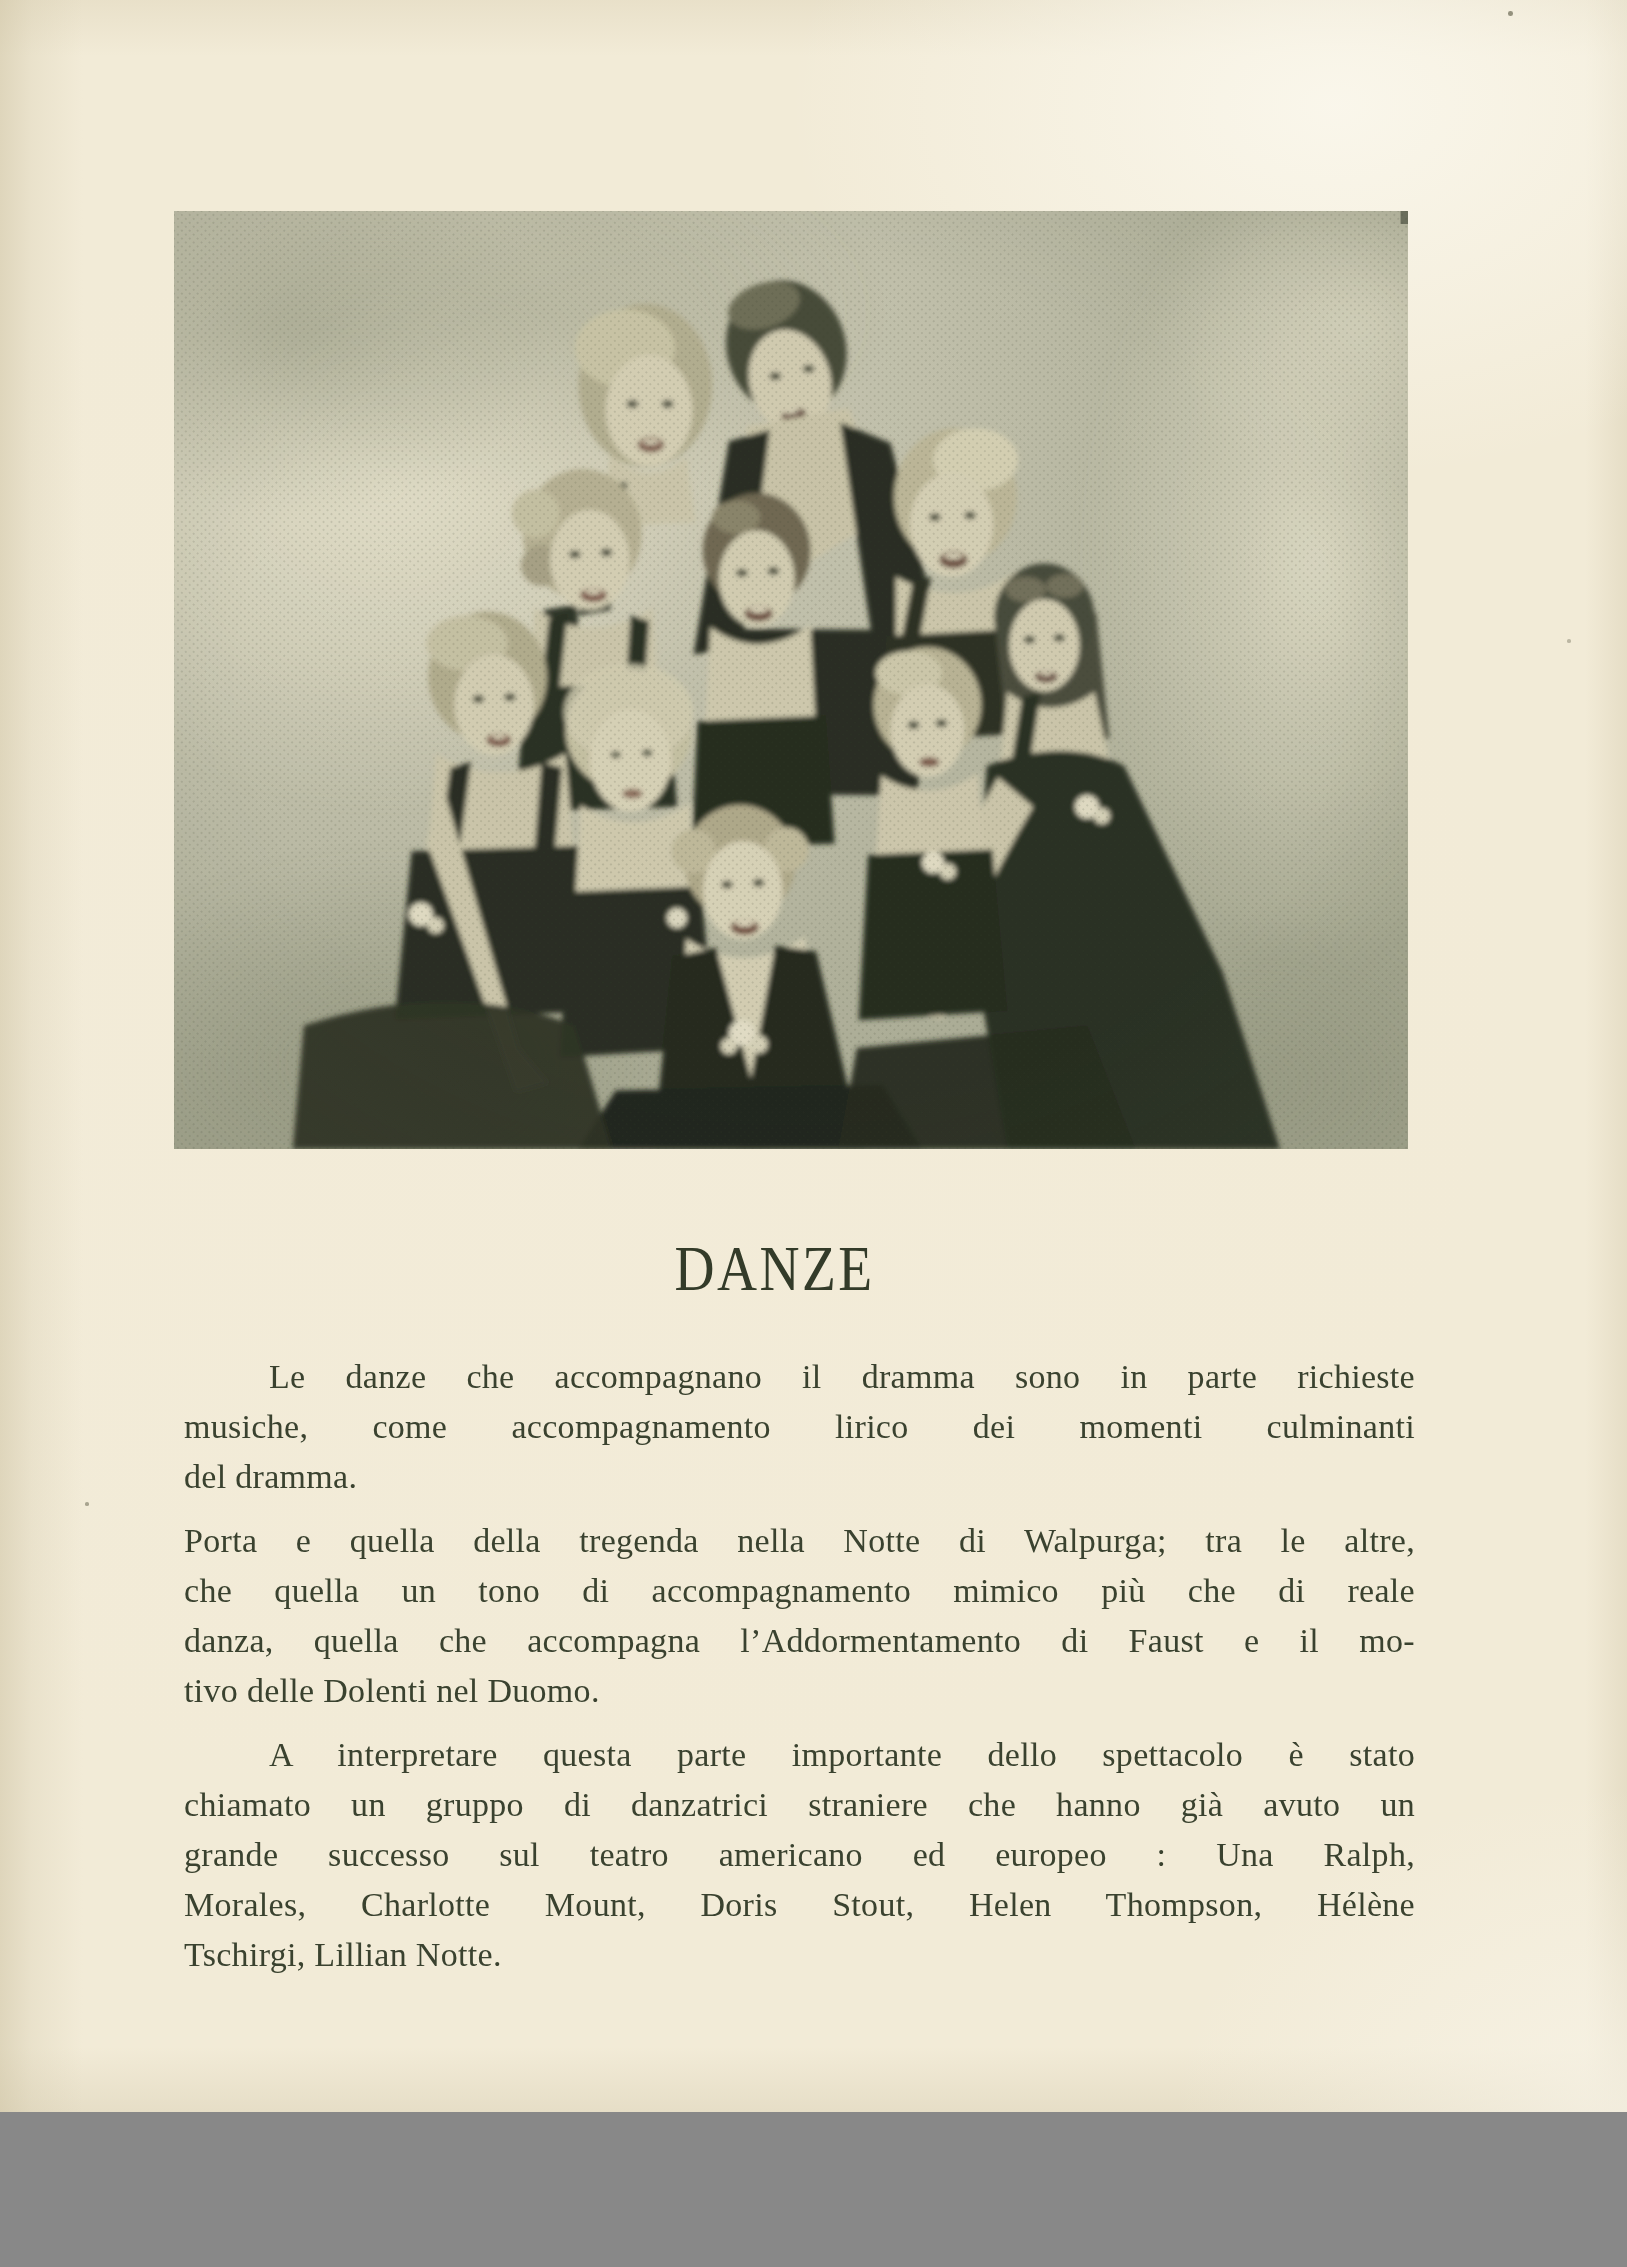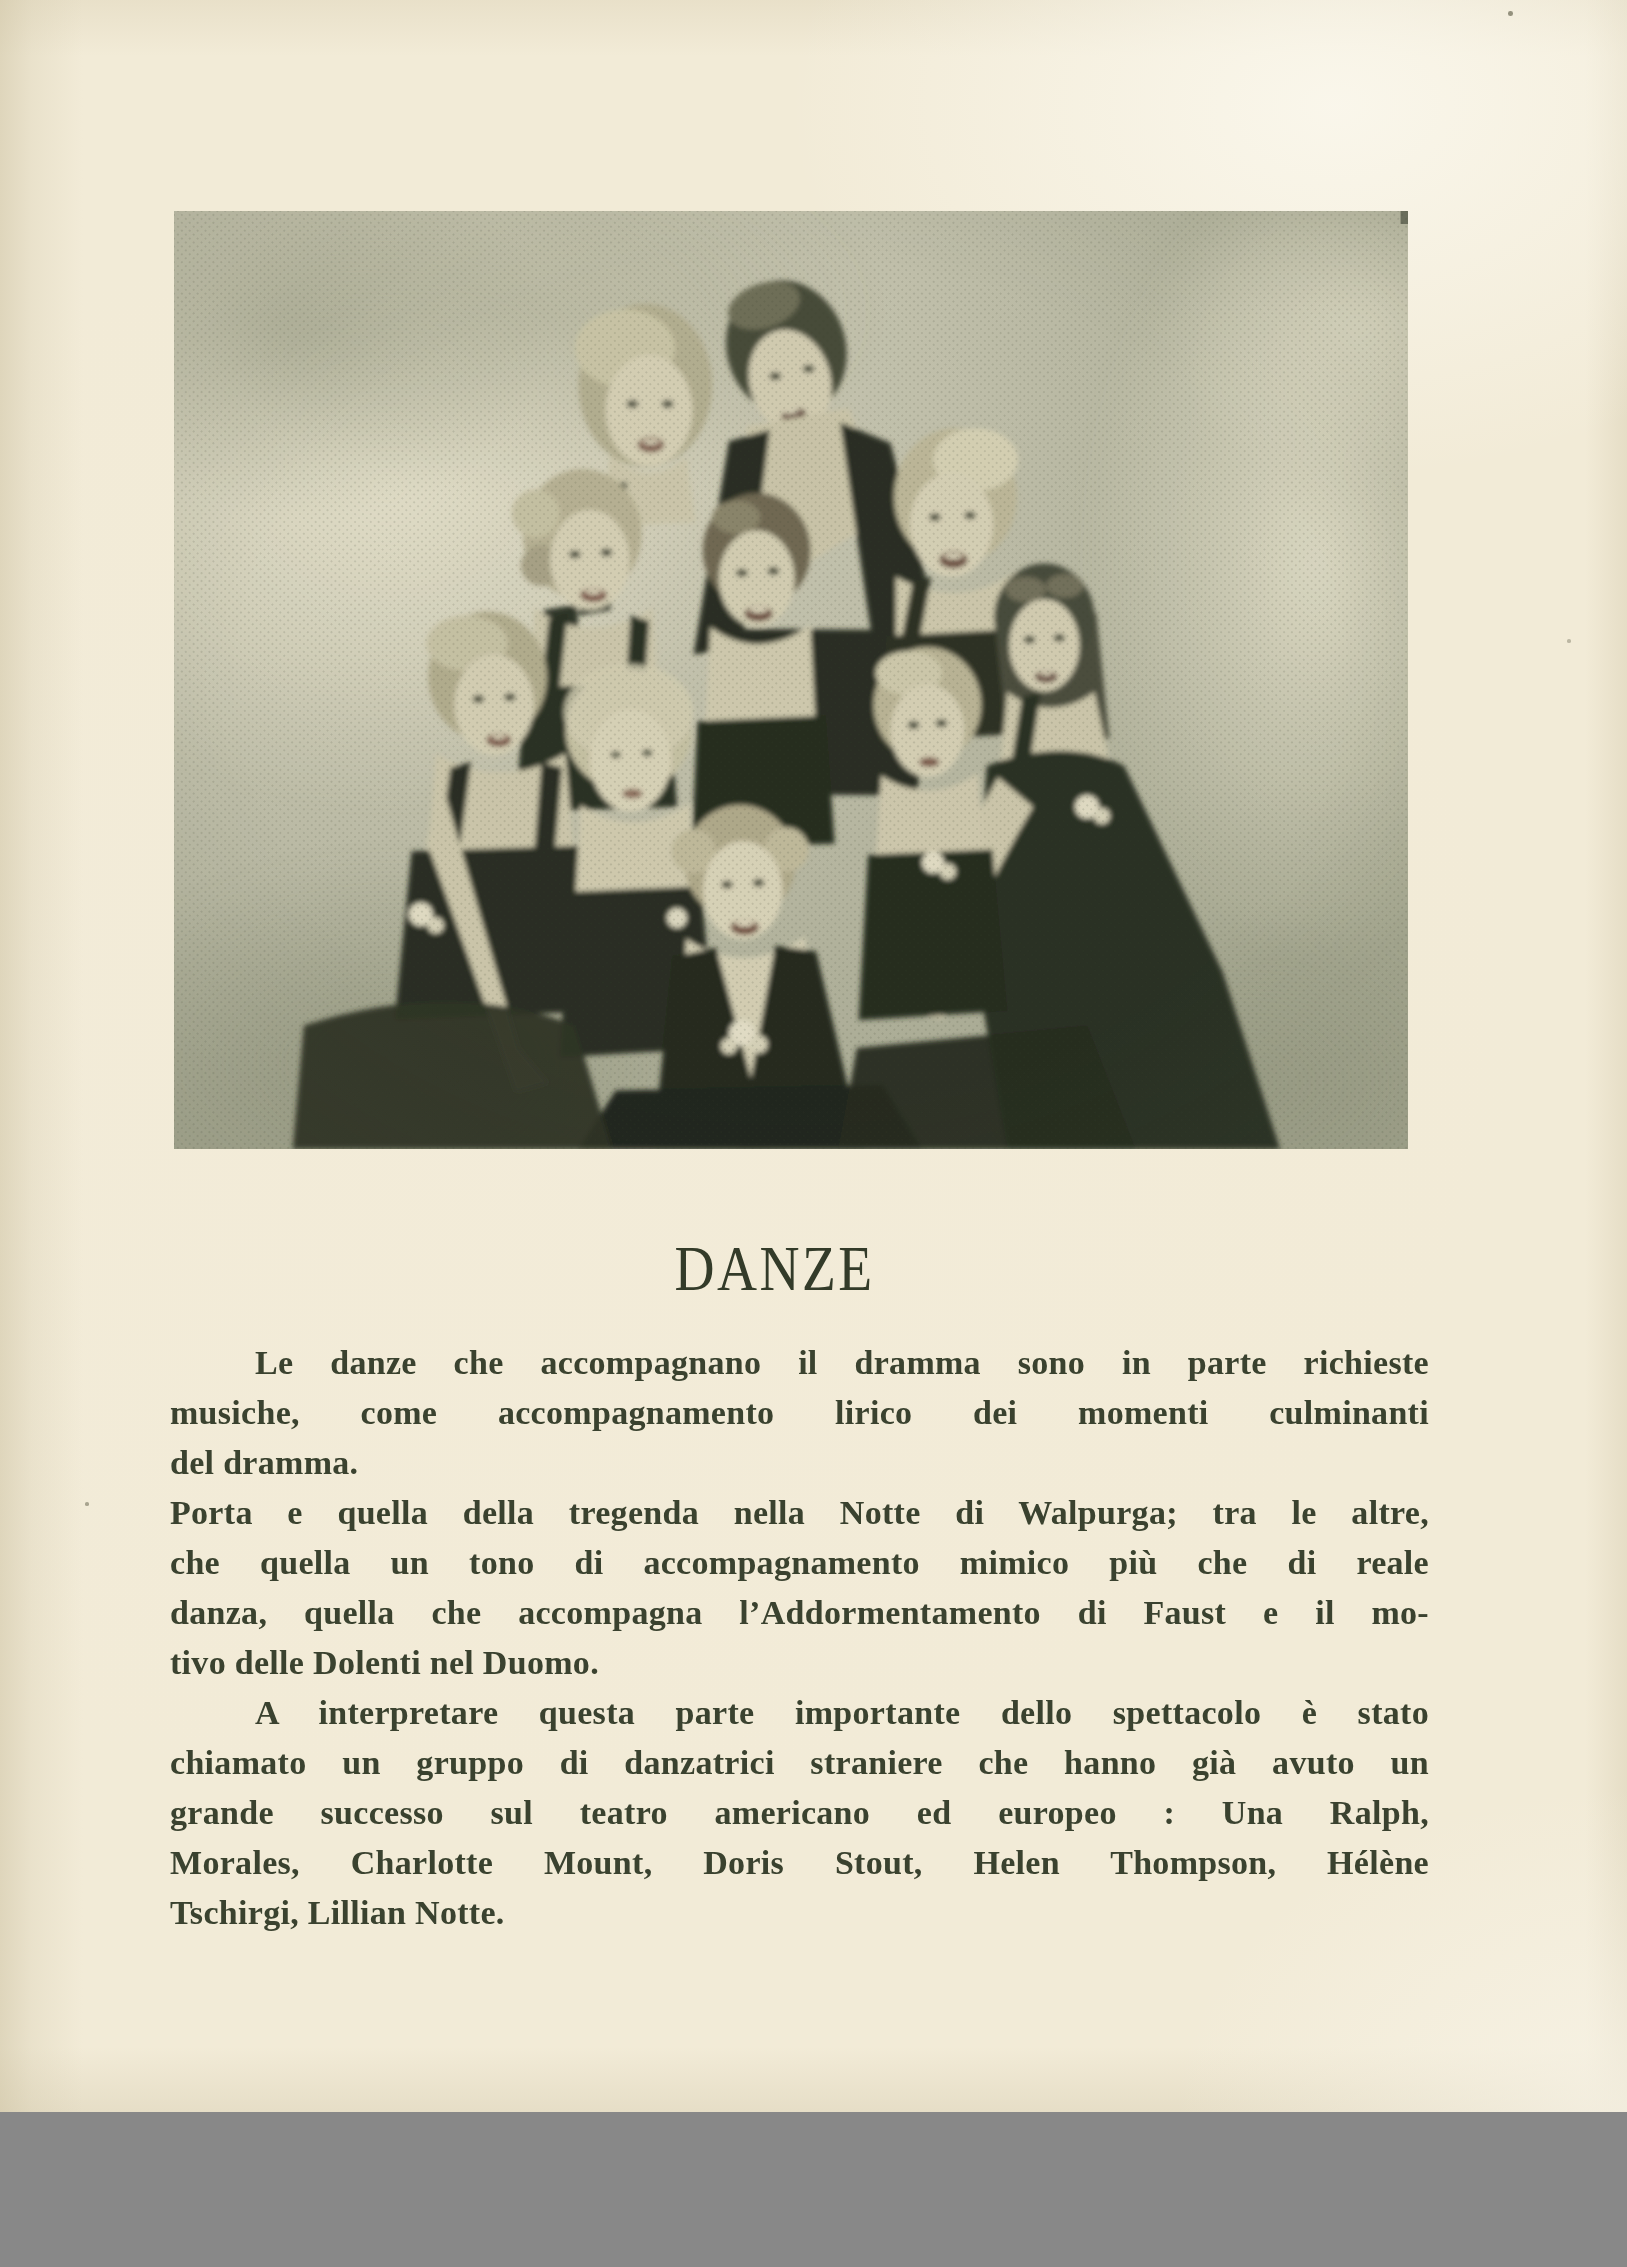--- a/index.html
+++ b/index.html
@@ -27,21 +27,21 @@
     position:absolute; left:145px; top:1237px; width:1259px;
     margin:0; font-size:63px; font-weight:normal; line-height:65px;
     text-align:center; letter-spacing:2.8px;
     transform:scaleX(0.88);
     color:#333b29;
   }
   .body-text {
     position:absolute; left:170px; top:1338px; width:1259px;
     font-size:34px; letter-spacing:0.3px;
   }
-  .para { margin:0;font-weight:bold; }
+  .para { margin:14px; }
   .tline {
     height:50px; line-height:50px;
     text-align:justify; text-align-last:justify;
     white-space:nowrap;
   }
   .tline.first { padding-left:85px; }
   .tline.last  { text-align-last:left; }
   .folio {
     position:absolute; left:160px; top:2154px;
     font-size:41px; line-height:50px; letter-spacing:1.9px;

